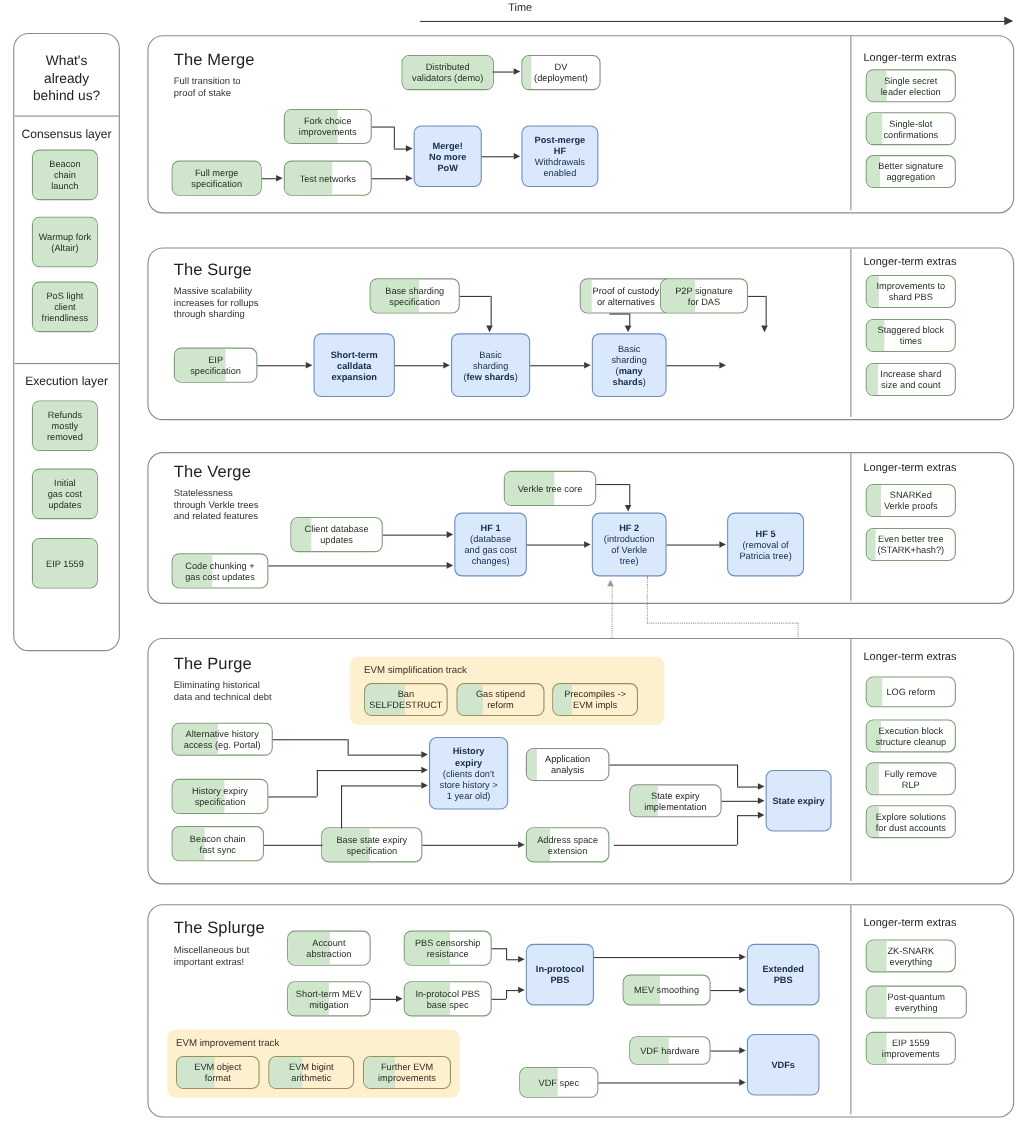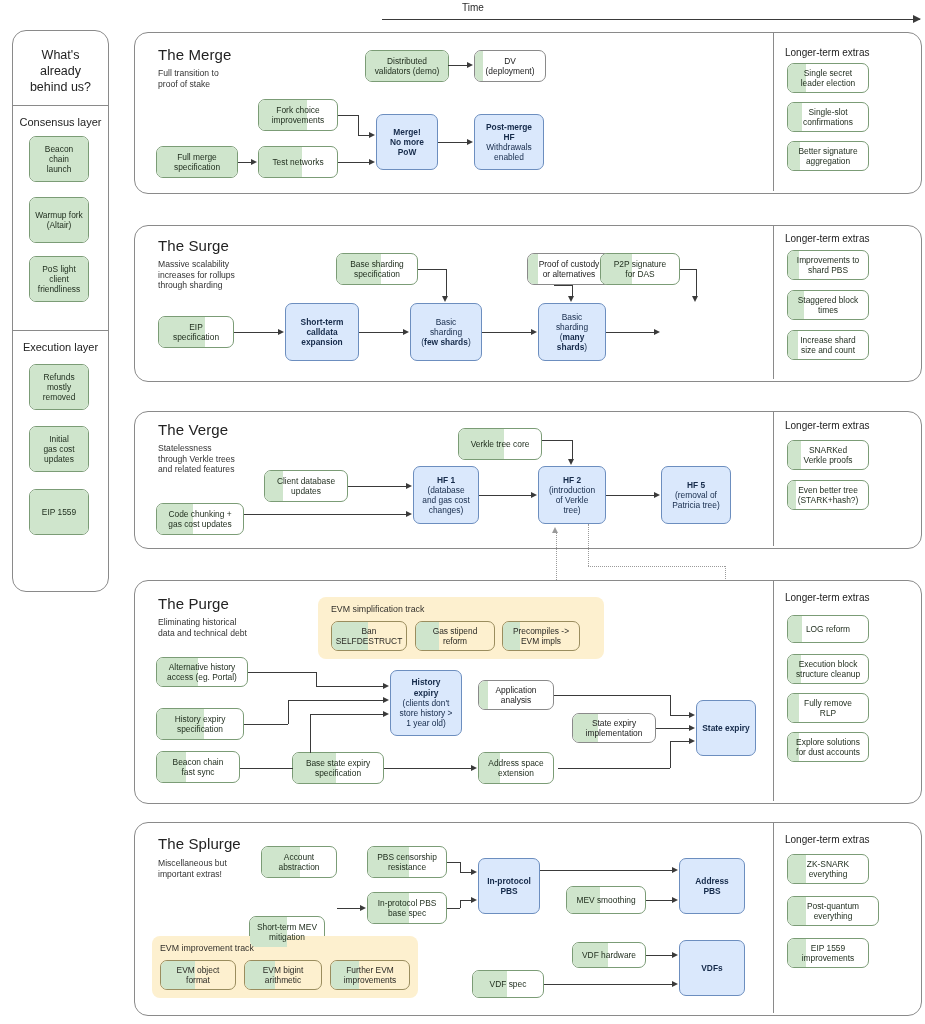--- a/index.html
+++ b/index.html
@@ -456,40 +456,40 @@
   <div class="node n-green" style="left:261px;top:846px;width:76px;height:32px;">
     <span class="fill" style="width:52%"></span>
       <span class="lbl">Account
 abstraction</span>
     </div>
   <div class="node n-green" style="left:367px;top:846px;width:80px;height:32px;">
     <span class="fill" style="width:52%"></span>
       <span class="lbl">PBS censorship
 resistance</span>
     </div>
-  <div class="node n-green" style="left:249px;top:892px;width:76px;height:32px;margin-top:24px;">
+  <div class="node n-green" style="left:261px;top:892px;width:76px;height:32px;">
     <span class="fill" style="width:50%"></span>
       <span class="lbl">Short-term MEV
 mitigation</span>
     </div>
   <div class="node n-green" style="left:367px;top:892px;width:80px;height:32px;">
     <span class="fill" style="width:52%"></span>
       <span class="lbl">In-protocol PBS
 base spec</span>
     </div>
   <div class="node n-blue" style="left:478px;top:858px;width:62px;height:56px;">
     <span class="lbl bold">In-protocol
 PBS</span>
     </div>
   <div class="node n-green" style="left:566px;top:886px;width:80px;height:28px;">
     <span class="fill" style="width:42%"></span>
       <span class="lbl">MEV smoothing</span>
     </div>
   <div class="node n-blue" style="left:679px;top:858px;width:66px;height:56px;">
-    <span class="lbl bold">Address
+    <span class="lbl bold">Extended
 PBS</span>
     </div>
   <div class="node n-green" style="left:572px;top:942px;width:74px;height:26px;">
     <span class="fill" style="width:48%"></span>
       <span class="lbl">VDF hardware</span>
     </div>
   <div class="node n-green" style="left:472px;top:970px;width:72px;height:28px;">
     <span class="fill" style="width:48%"></span>
       <span class="lbl">VDF spec</span>
     </div>

